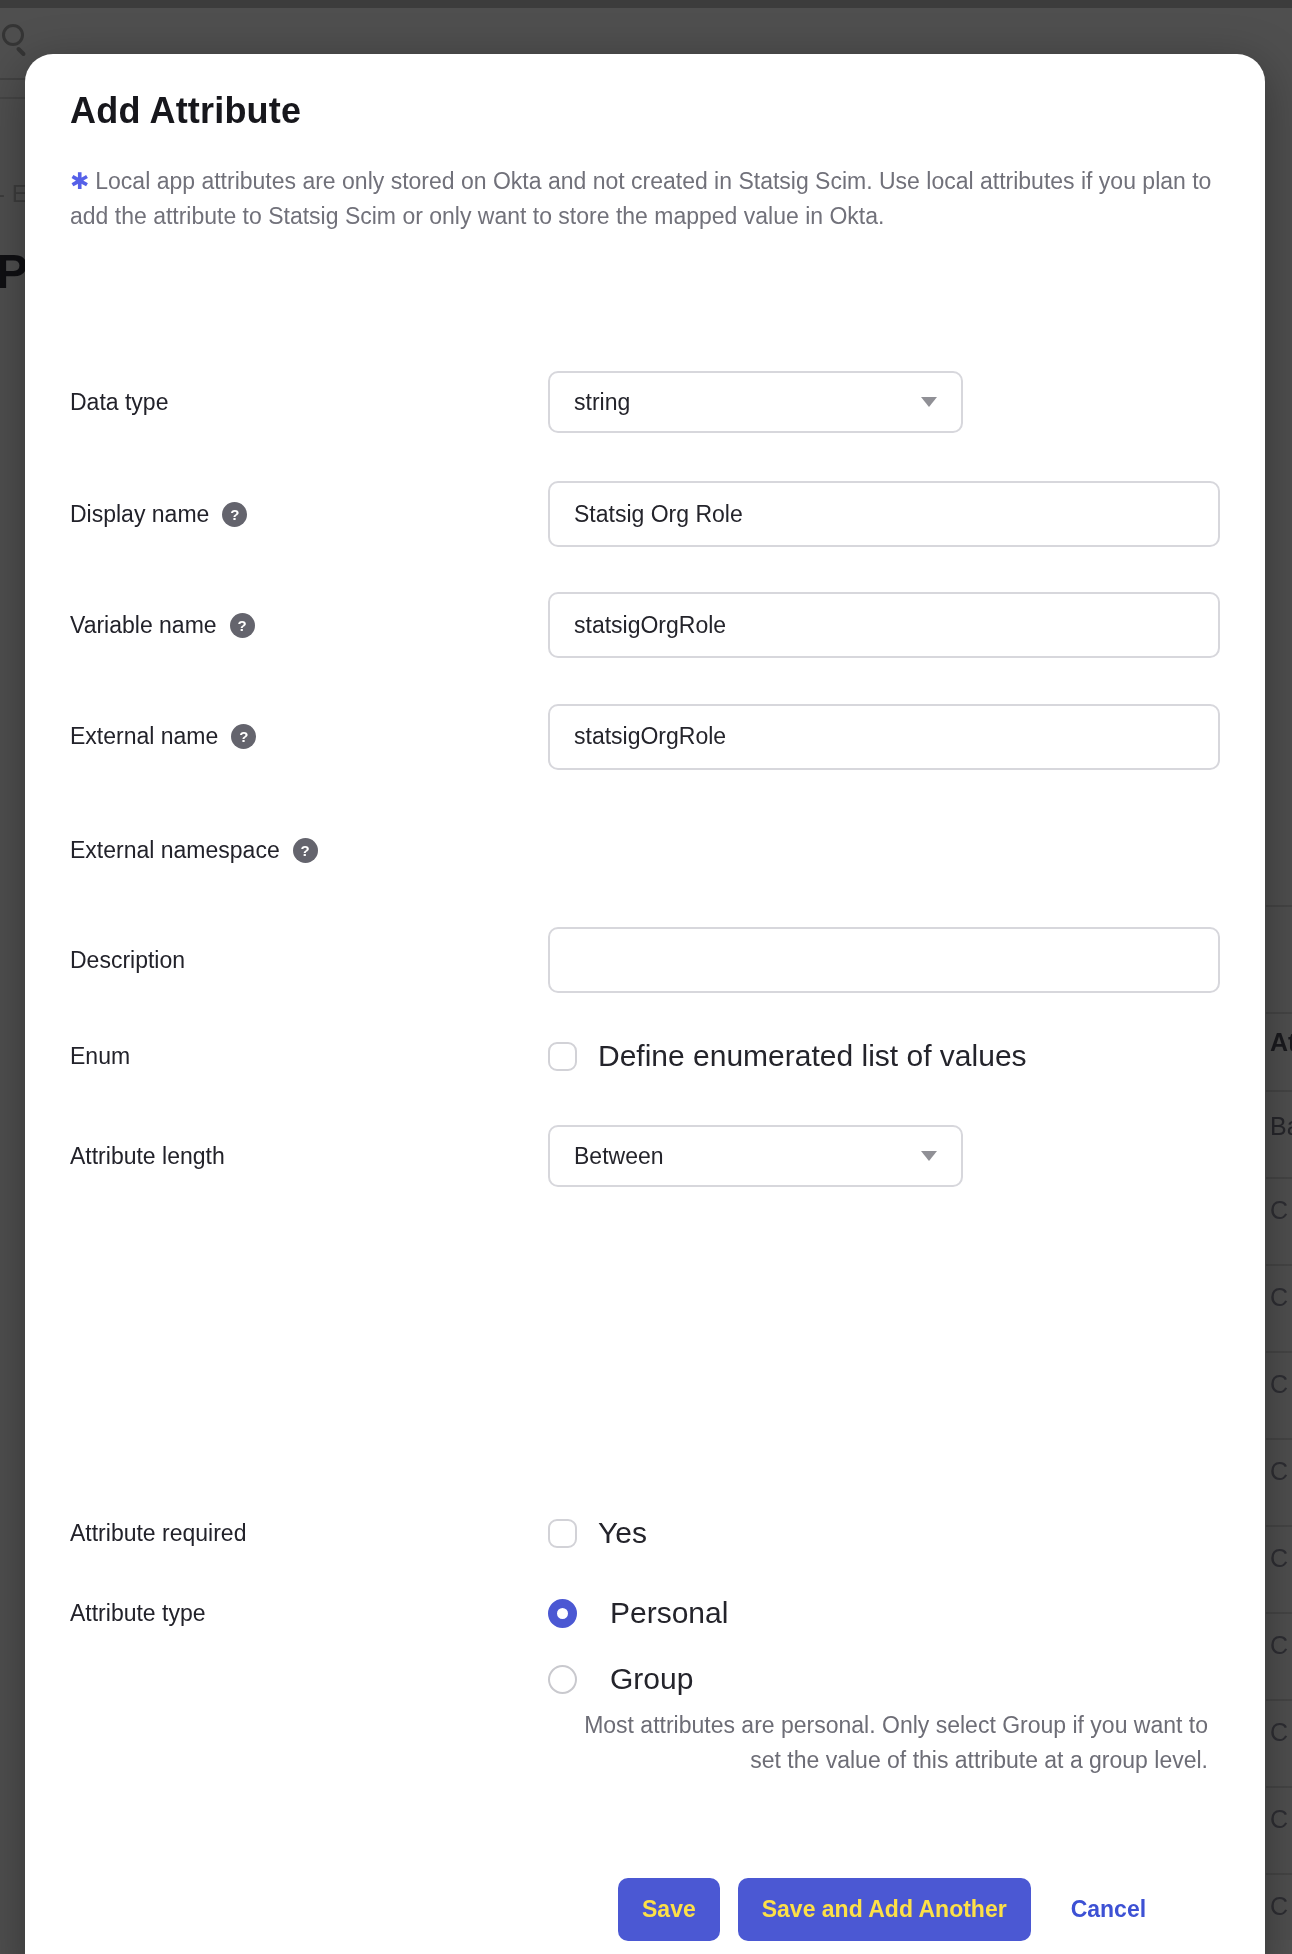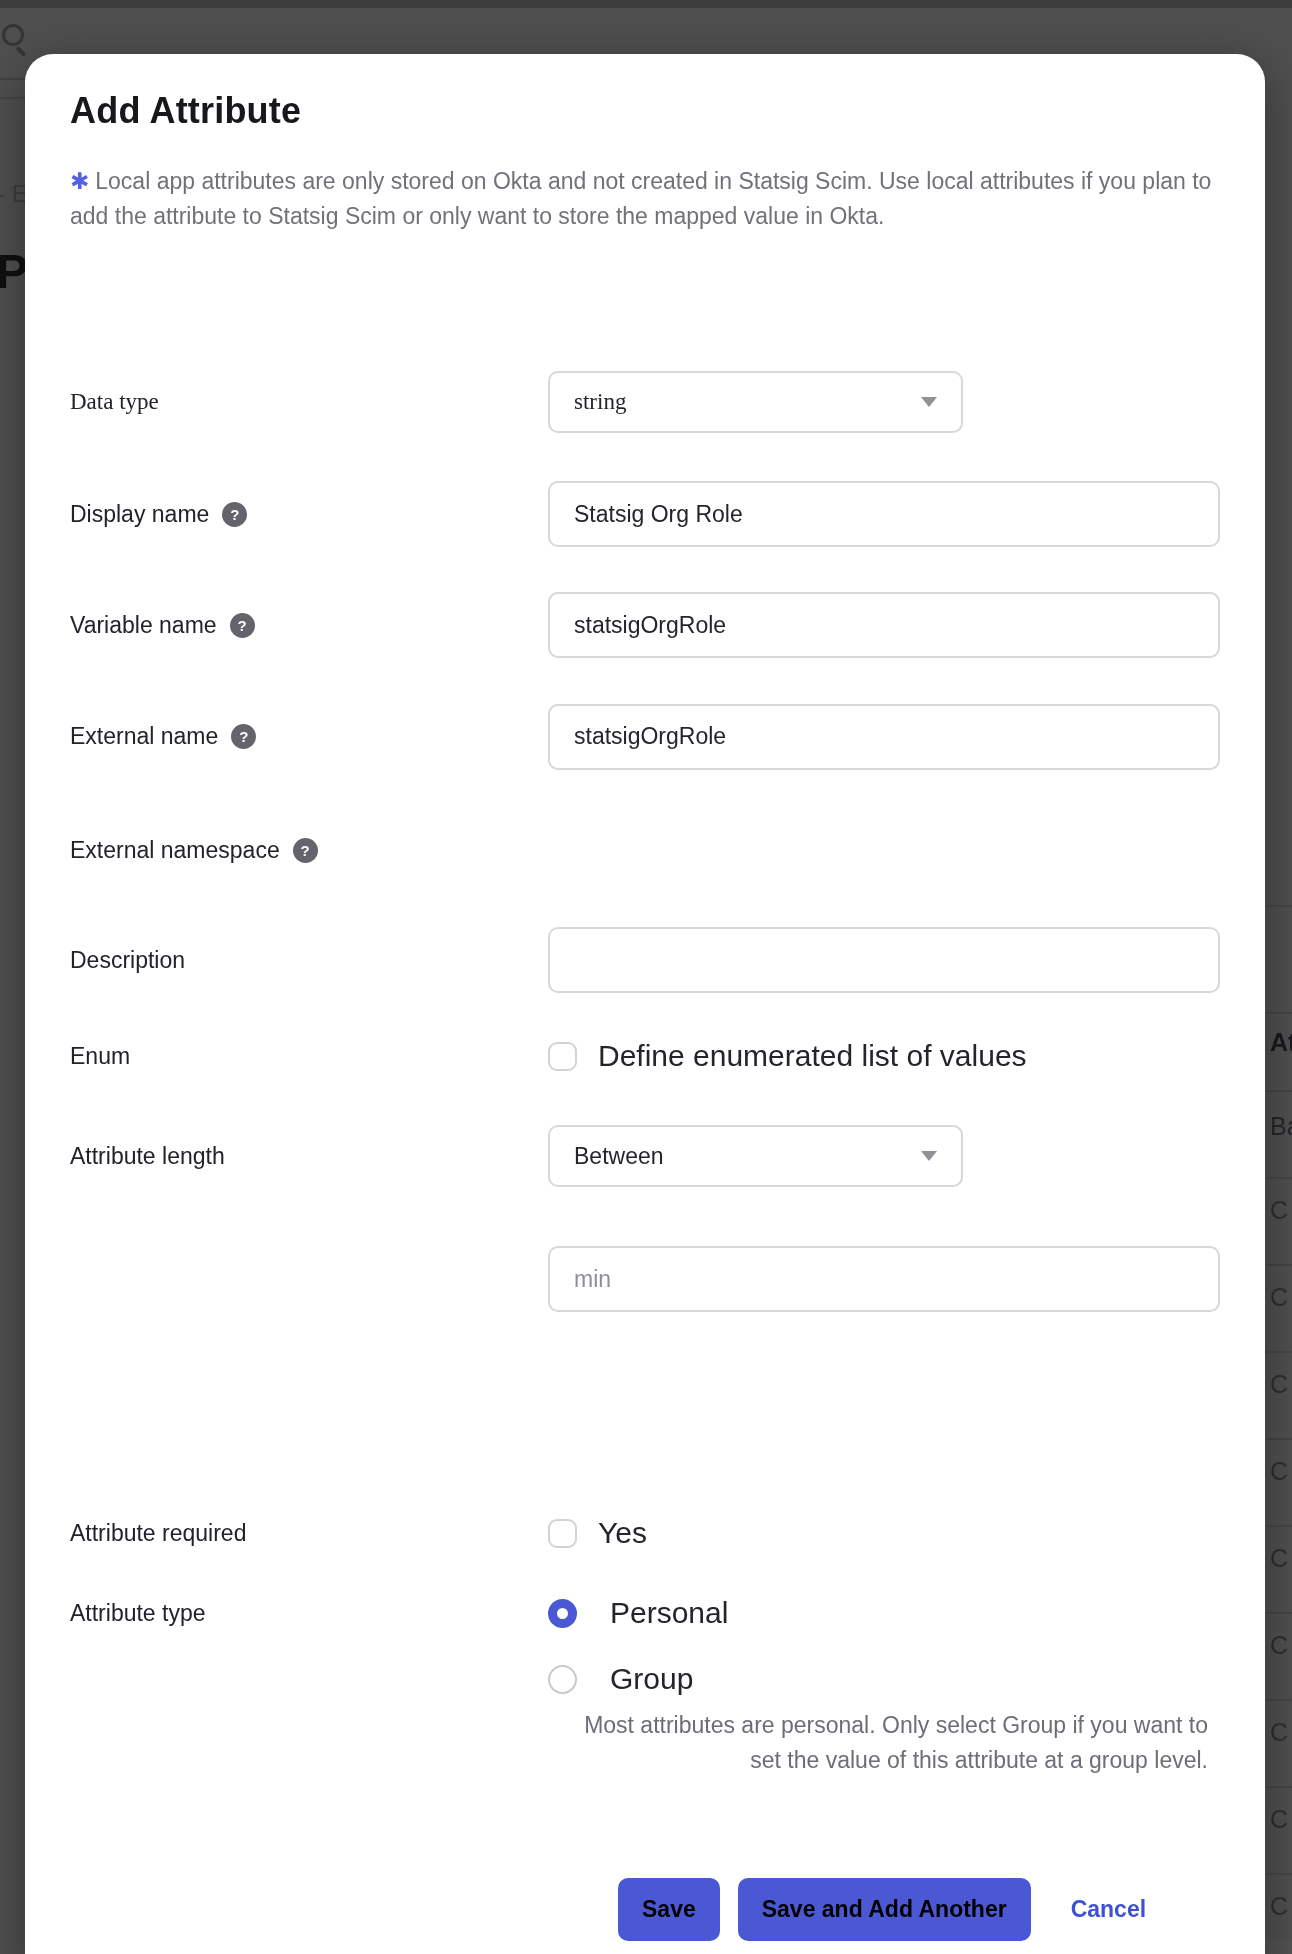--- a/index.html
+++ b/index.html
@@ -98,33 +98,33 @@
     margin-top:14px; width:660px;
     font-size:23px; line-height:1.52; color:#6d6d76;
   }
 
   .footer {
     position:absolute; left:593px; top:1823px; height:64px;
     display:flex; align-items:center;
   }
   .btn {
     height:63px; border:none; border-radius:10px;
-    background:#4b58d3; color:#000000;
+    background:#4b58d3; color:#fde047;
     font-size:23px; font-weight:700; padding:0 24px;
     font-family:"Liberation Sans","DejaVu Sans",sans-serif; cursor:pointer;
   }
   .btn + .btn { margin-left:18px; }
   .link-btn {
     margin-left:40px; background:none; border:none; cursor:pointer;
     font-size:23px; font-weight:700; color:#3d51d4;
     font-family:"Liberation Sans","DejaVu Sans",sans-serif;
   }
 
   
-  .r-datatype  { top:316px; height:64px;font-family:Liberation Serif, serif; }
+  .r-datatype  { top:316px; height:64px; }
   .r-display   { top:427px; height:66px; }
   .r-variable  { top:538px; height:66px; }
   .r-extname   { top:649px; height:67px; }
   .r-extns     { top:763px; height:66px; }
   .r-desc      { top:873px; height:66px; }
   .r-enum      { top:985px; height:34px; }
   .r-length    { top:1070px; height:64px; }
   .r-min       { top:1192px; height:66px; }
   .r-and       { top:1288px; height:28px; }
   .r-max       { top:1345px; height:66px; }
@@ -237,24 +237,20 @@
   <div class="row r-length">
     <div class="flabel">
       <span>Attribute length</span>
     </div>
     <div class="select">
       <span>Between</span>
       <span class="caret"></span>
     </div>
   </div>
 
-  <div class="row r-min">
-    <div></div>
-    <input class="tinput" placeholder="min" style="">
-  </div>
 
 
 
   <div class="row r-required">
     <div class="flabel">
       <span>Attribute required</span>
     </div>
     <div class="check-line">
       <span class="checkbox"></span>
       <span class="opt-label">Yes</span>

